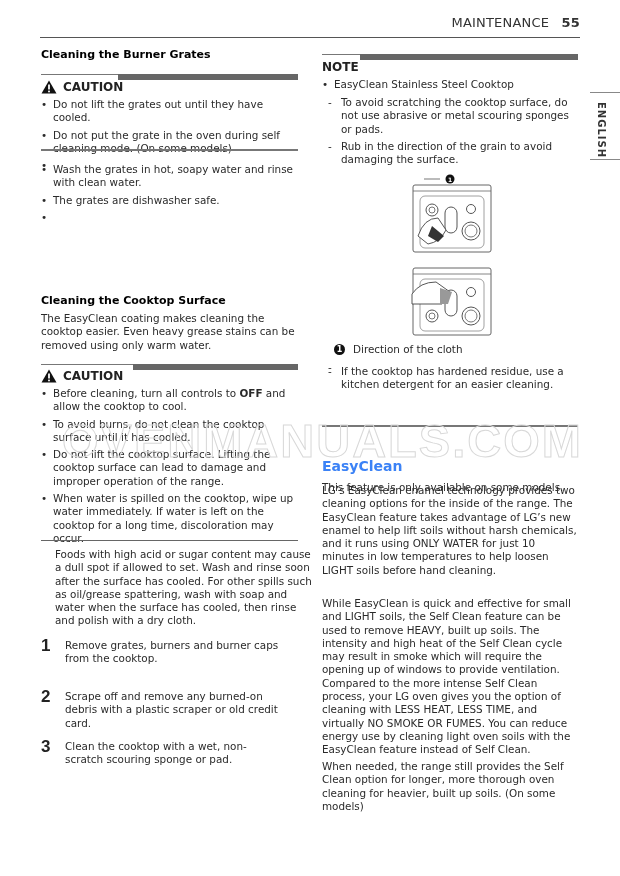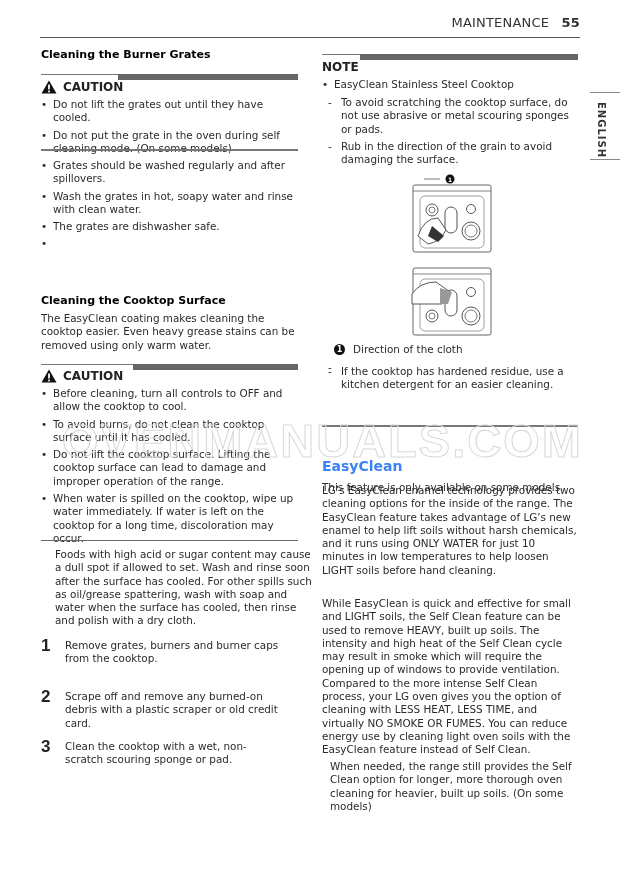--- a/index.html
+++ b/index.html
@@ -55,21 +55,21 @@
 
   .figure { position: absolute; }
   .callout { position: absolute; display: flex; align-items: center; font-size: 10.4px; }
   .callout .circ { width: 11px; height: 11px; border-radius: 50%; background: #111; color: #fff; font-size: 8px; font-weight: bold; display: inline-flex; align-items: center; justify-content: center; margin-right: 8px; }
 
   .watermark {
     position: absolute; left: 62px; top: 413px; font-size: 47px; font-weight: bold;
     color: transparent; -webkit-text-stroke: 1px #d8d8d8; letter-spacing: 2px;
     font-family: "Liberation Sans", sans-serif; pointer-events: none; white-space: nowrap;
   }
-  b.em { font-weight: normal; }
+  b.em { font-weight: bold; }
 </style>
 </head>
 <body>
 
 <div class="header-title">
   <span class="sec">MAINTENANCE</span>
   <span class="pg">55</span>
 </div>
 <div class="header-rule"></div>
 
@@ -95,21 +95,21 @@
     </svg>
     <span>CAUTION</span>
   </div>
   <ul class="list" style="top:98px;left:0;width:257px;">
     <li><span class="bul">•</span><span>Do not lift the grates out until they have cooled.</span></li>
     <li><span class="bul">•</span><span>Do not put the grate in the oven during self cleaning mode. (On some models)</span></li>
   </ul>
   <div class="rule thick2" style="top:149px;left:0;width:257px;"></div>
 
   <ul class="list" style="top:159px;left:0;width:257px;">
-    <li><span class="bul">•</span><span>Grates should be washed regularly and after spillovers.</span></li>
+    <li><span class="bul">•</span></li>
     <li><span class="bul">•</span><span>Wash the grates in hot, soapy water and rinse with clean water.</span></li>
     <li><span class="bul">•</span><span>The grates are dishwasher safe.</span></li>
     <li><span class="bul">•</span></li>
   </ul>
 
   <h2 class="h2" style="top:294px;left:0;">Cleaning the Cooktop Surface</h2>
   <p class="para" style="top:312px;left:0;width:257px;">The EasyClean coating makes cleaning the cooktop easier. Even heavy grease stains can be removed using only warm water.</p>
 
   <div class="bar-rule" style="top:364px;left:0;width:257px;">
     <div class="thin"></div>
@@ -207,16 +207,16 @@
     <li><span class="bul">-</span></li>
     <li><span class="bul">-</span><span>If the cooktop has hardened residue, use a kitchen detergent for an easier cleaning.</span></li>
   </ul>
   <div class="rule thick2" style="top:425px;left:0;width:256px;"></div>
 
   <h2 class="h2 grey" style="top:458px;left:0;">EasyClean</h2>
 
   <p class="para" style="top:481px;left:0;width:256px;">This feature is only available on some models.</p>
   <p class="para" style="top:484px;left:0;width:256px;">LG’s EasyClean enamel technology provides two cleaning options for the inside of the range. The EasyClean feature takes advantage of LG’s new enamel to help lift soils without harsh chemicals, and it runs using ONLY WATER for just 10 minutes in low temperatures to help loosen LIGHT soils before hand cleaning.</p>
   <p class="para" style="top:597px;left:0;width:256px;">While EasyClean is quick and effective for small and LIGHT soils, the Self Clean feature can be used to remove HEAVY, built up soils. The intensity and high heat of the Self Clean cycle may result in smoke which will require the opening up of windows to provide ventilation. Compared to the more intense Self Clean process, your LG oven gives you the option of cleaning with LESS HEAT, LESS TIME, and virtually NO SMOKE OR FUMES. You can reduce energy use by cleaning light oven soils with the EasyClean feature instead of Self Clean.</p>
-  <p class="para" style="top:760px;left:8px;width:256px;">When needed, the range still provides the Self Clean option for longer, more thorough oven cleaning for heavier, built up soils. (On some models)</p>
+  <p class="para" style="top:760px;left:0;width:256px;">When needed, the range still provides the Self Clean option for longer, more thorough oven cleaning for heavier, built up soils. (On some models)</p>
 </div>
 
 <div class="watermark">OVENMANUALS.COM</div>
 
 </body></html>

